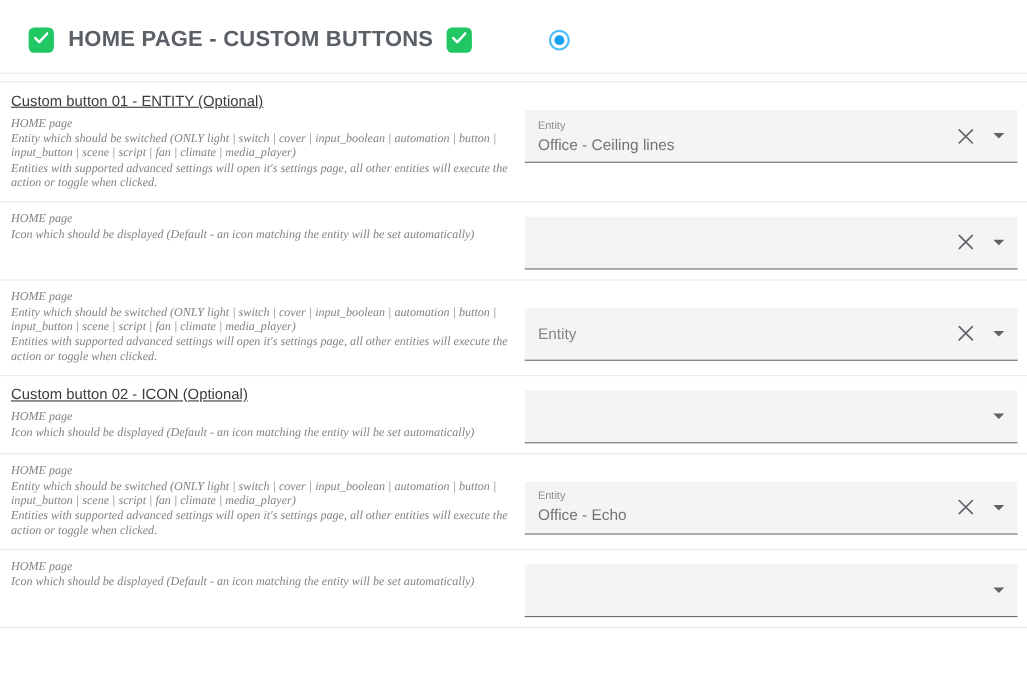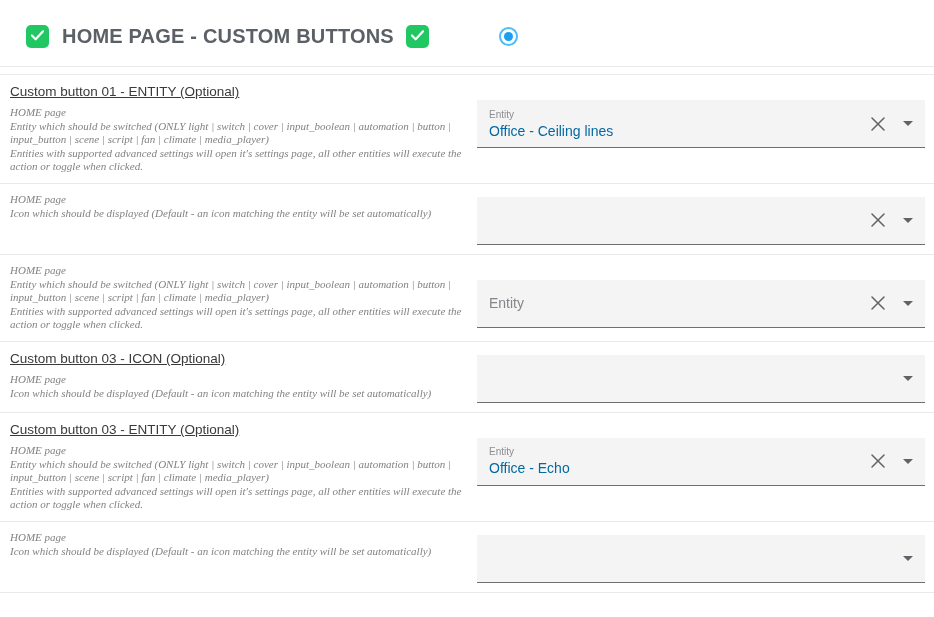--- a/index.html
+++ b/index.html
@@ -27,21 +27,21 @@
   .desc { font-style: italic; font-size: 11px; line-height: 13.6px; color: #828285; font-family: Liberation Serif, serif; }
   .section-right { flex: 1; }
 
   .field { width: 100%; height: 48px; background: #f4f4f5;
     border-bottom: 1px solid #6f6f6f; display: flex; align-items: center;
     padding: 0 12px 0 12px; margin-left: 5px; cursor: pointer; }
   .field.mt-entity { margin-top: 16px; }
   .field.mt-icon { margin-top: 4px; }
   .field-text { display: flex; flex-direction: column; justify-content: center; gap: 3px; }
   .field-label { font-size: 10px; color: #8d8d90; }
-  .field-value { font-size: 14px; color: #0369a1; }
+  .field-value { font-size: 14px; color: #737373; }
   .field-placeholder { font-size: 14px; color: #85858a; }
   .field-icons { margin-left: auto; display: flex; align-items: center; }
   .clear-x { width: 16px; height: 16px; display: flex; align-items: center;
     justify-content: center; cursor: pointer; }
   .clear-x svg { width: 14px; height: 14px; }
   .caret { width: 0; height: 0; border-left: 5px solid transparent;
     border-right: 5px solid transparent; border-top: 5px solid #5f6368;
     margin-left: 17px; cursor: pointer; }
 </style>
 </head>
@@ -129,36 +129,35 @@
             </svg>
         </span>
         <span class="caret"></span>
       </div>
     </div>
   </div>
 </div>
 
 <div class="section">
   <div class="section-left">
-    <div class="section-title">Custom button 03 - ICON (Optional)</div>
+    <div class="section-title">Custom button 02 - ICON (Optional)</div>
     <div class="desc">HOME page</div>
     <div class="desc">Icon which should be displayed (Default - an icon matching the entity will be set automatically)</div>
   </div>
   <div class="section-right">
     <div class="field mt-icon">
       <div class="field-icons">
         <span class="caret"></span>
       </div>
     </div>
   </div>
 </div>
 
 <div class="section">
   <div class="section-left">
-    <div class="section-title">Custom button 03 - ENTITY (Optional)</div>
     <div class="desc">HOME page</div>
     <div class="desc">Entity which should be switched (ONLY light | switch | cover | input_boolean | automation | button | input_button | scene | script | fan | climate | media_player)</div>
     <div class="desc">Entities with supported advanced settings will open it's settings page, all other entities will execute the action or toggle when clicked.</div>
   </div>
   <div class="section-right">
     <div class="field mt-entity">
       <div class="field-text">
         <span class="field-label">Entity</span>
         <span class="field-value">Office - Echo</span>
       </div>

